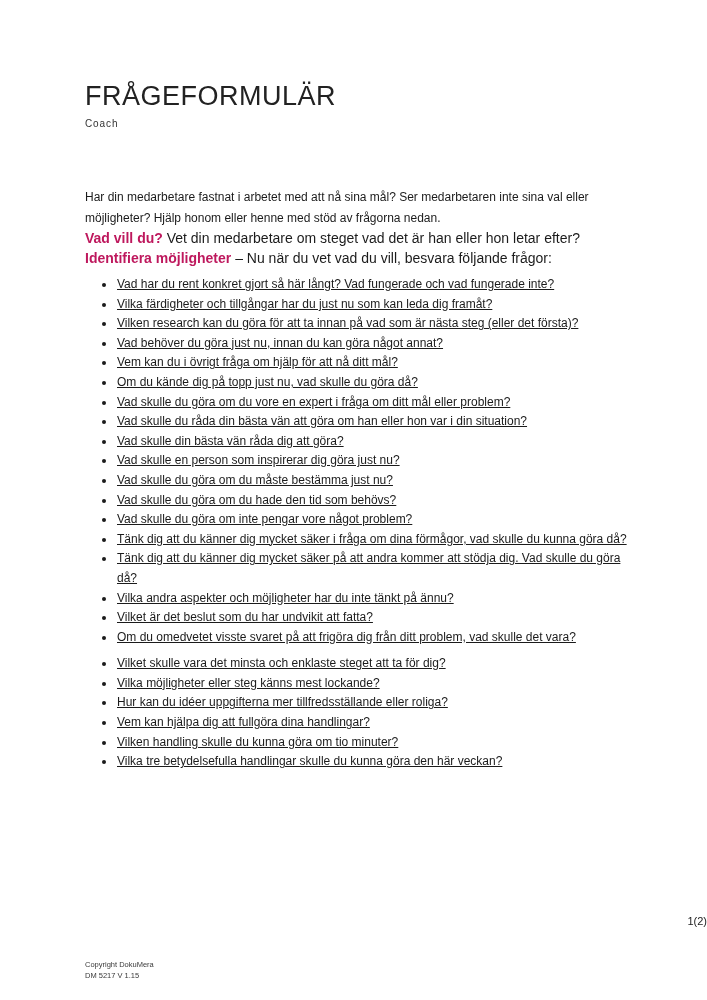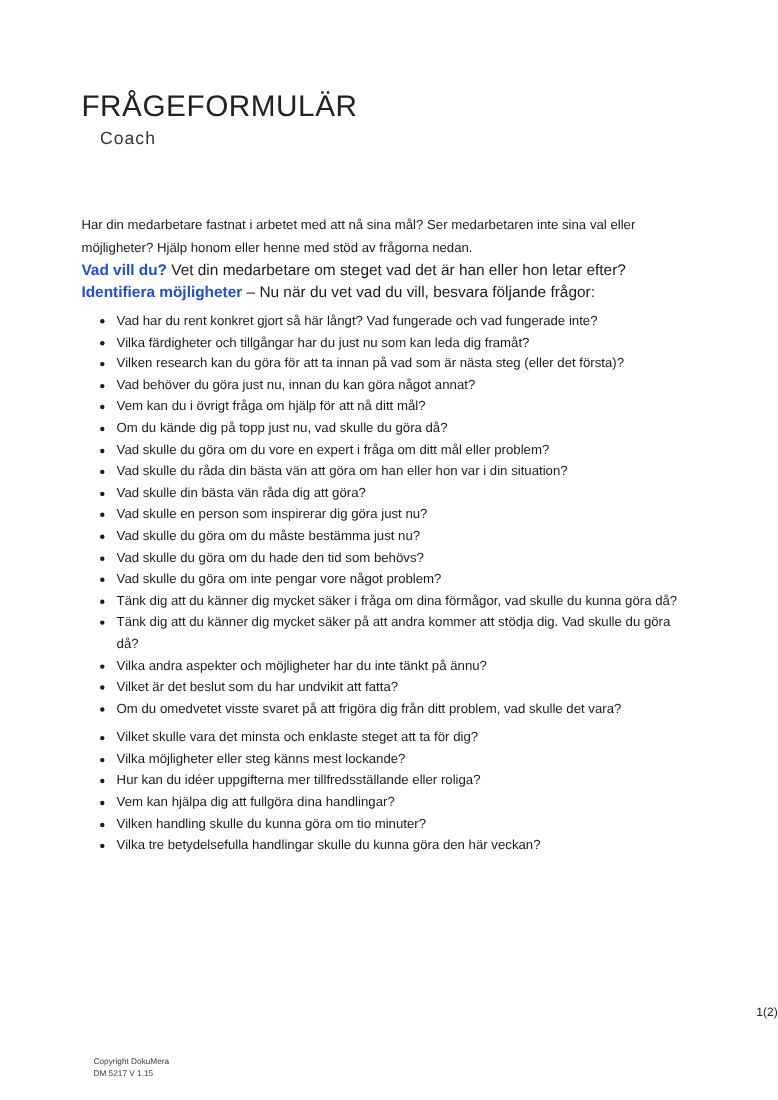--- a/index.html
+++ b/index.html
@@ -7,67 +7,68 @@
     position: relative;
     width: 707px;
     height: 1000px;
     background: #ffffff;
     overflow: hidden;
     font-family: "Liberation Sans", "DejaVu Sans", sans-serif;
     color: #1b1b1b;
   }
   .content {
     position: absolute;
-    left: 74px;
+    left: 85px;
     top: 0;
     width: 556px;
   }
   .doc-title {
     margin: 80px 0 0 0;
     font-size: 27px;
     font-weight: 400;
     letter-spacing: 0.5px;
     color: #222222;
     line-height: 32px;
     white-space: nowrap;
   }
   .doc-subtitle {
-    margin: 6px 0 0 17px;
-    font-size: 16px;
+    margin: 6px 0 0 0;
+    font-size: 10px;
     letter-spacing: 0.9px;
     color: #333333;
   }
   .intro {
     margin: 58px 0 0 0;
     font-size: 12px;
     line-height: 20.5px;
   }
   h2.section-heading {
     margin: 0;
     font-size: 14px;
     font-weight: 400;
     line-height: 20px;
     white-space: nowrap;
     color: #1b1b1b;
   }
-  h2.section-heading .lead { font-weight: 700; color: #1d4ed8; }
+  h2.section-heading .lead { font-weight: 700; color: #be185d; }
   .sec-1 { margin-top: 27px; }
   .sec-2 { margin-top: 19px; }
   .sec-3 { margin-top: 15px; }
   .section-body {
     margin: 6px 0 0 0;
     font-size: 12px;
     line-height: 20.5px;
   }
   ul.bullet-list {
     margin: 7px 0 0 0;
     padding: 0 0 0 31px;
     list-style: disc outside;
     font-size: 12px;
     line-height: 19.6px;
+    text-decoration: underline;
   }
   ul.bullet-list li { padding-left: 1px; }
   .footer-pagenum {
     position: absolute;
     left: 0;
     top: 915px;
     width: 707px;
     text-align: right;
     font-size: 11px;
     color: #222222;

